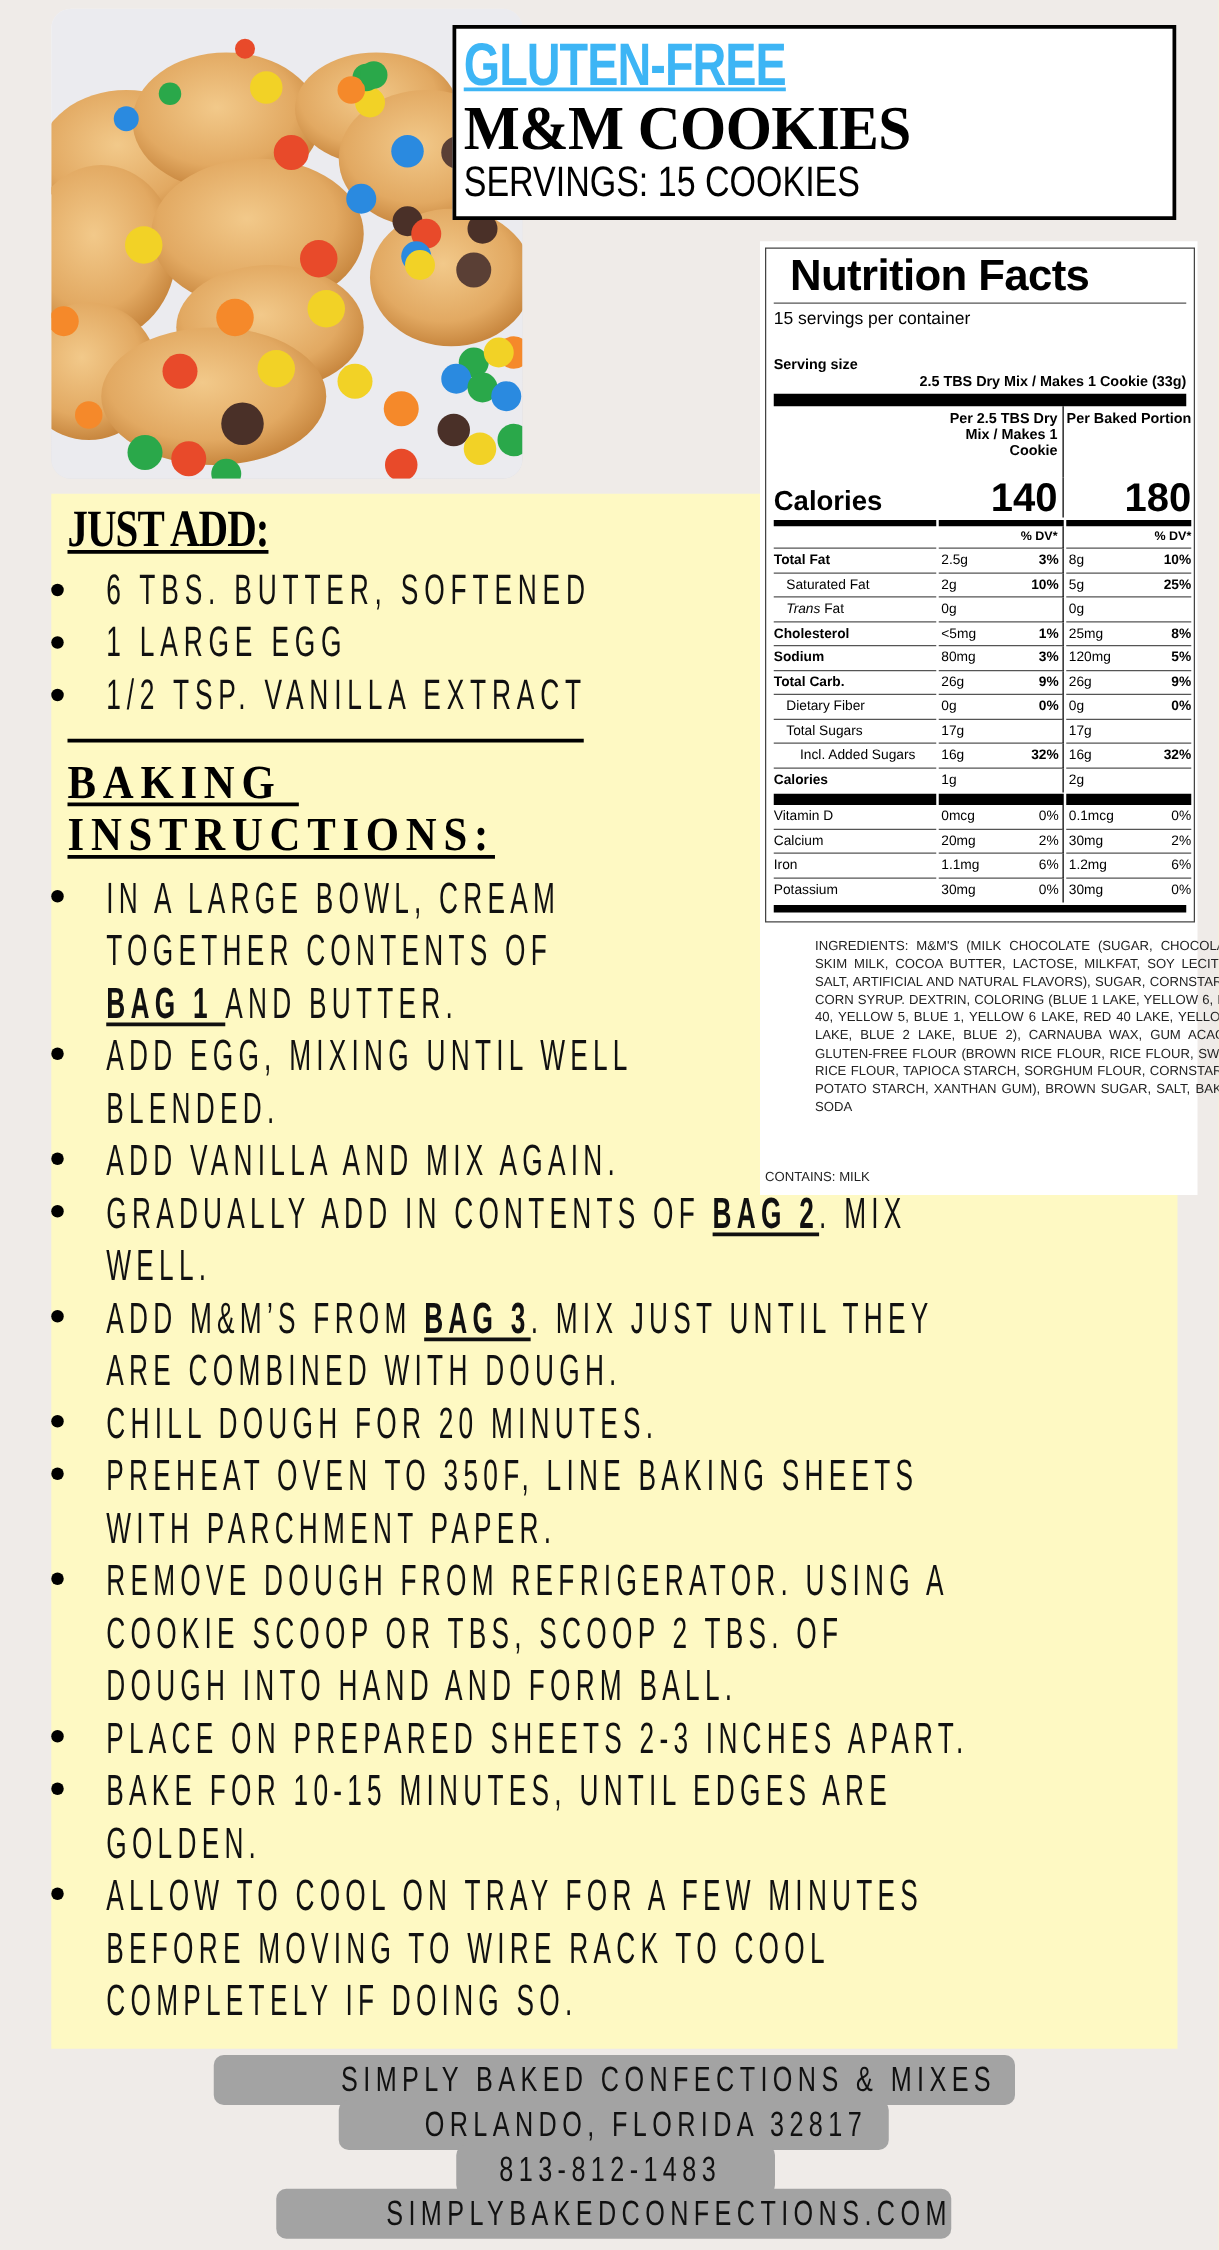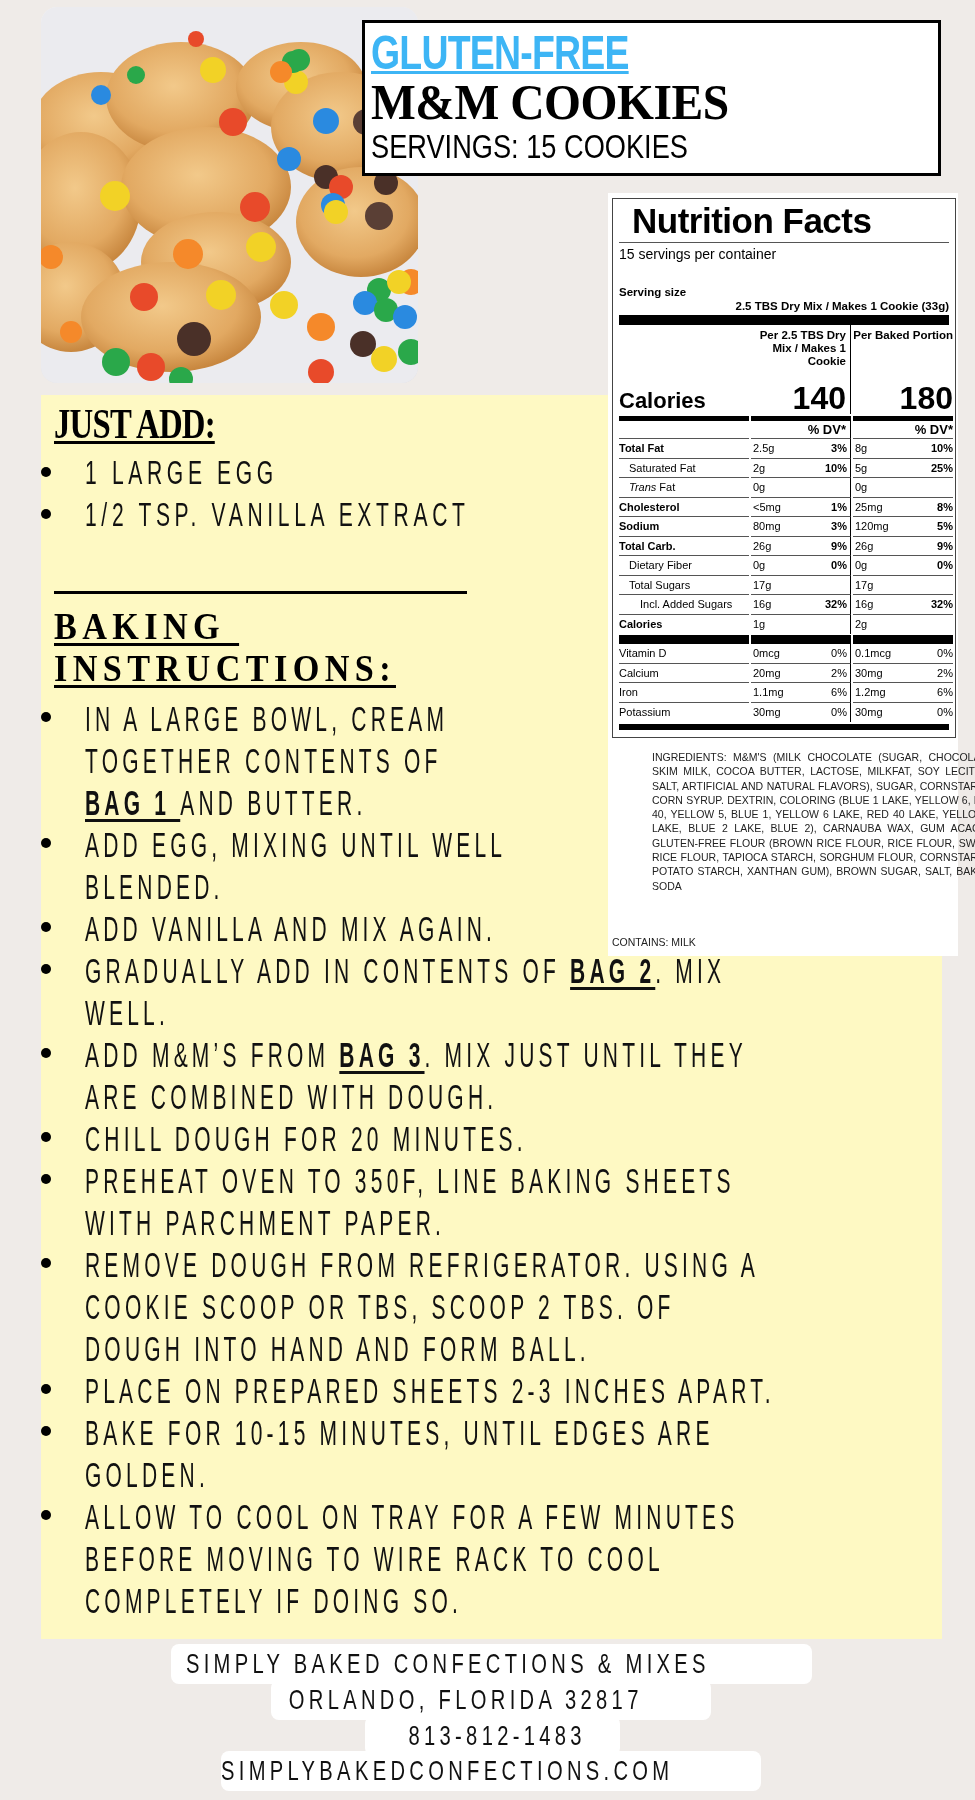--- a/index.html
+++ b/index.html
@@ -121,21 +121,21 @@
   .nf-grid { position: relative; display: grid; grid-template-columns: 130px 100px 100px; column-gap: 2px; }
   .nf-colhead { font-weight: bold; font-size: 11.5px; line-height: 13px; text-align: right; padding-top: 4px; }
   .nf-colhead.c1 { border-right: 1px solid #000; padding-right: 4px; height: 57px; }
   .nf-cal-row { display: grid; grid-template-columns: 130px 100px 100px; column-gap: 2px; align-items: end; }
   .nf-cal-label { font-weight: bold; font-size: 22px; line-height: 26px; }
   .nf-cal-val { font-weight: bold; font-size: 32px; line-height: 32px; text-align: right; }
   .nf-cal-val.c1 { border-right: 1px solid #000; padding-right: 4px; }
   .nf-thickrow { display: grid; grid-template-columns: 130px 100px 100px; column-gap: 2px; }
   .nf-thickrow div { height: 5px; background: #000; margin-top: 2px; }
   .nf-dvhead { display: grid; grid-template-columns: 130px 100px 100px; column-gap: 2px; }
-  .nf-dvhead div { font-weight: bold; font-size: 13px; line-height: 17px; text-align: right; border-bottom: 1px solid #555; }
+  .nf-dvhead div { font-weight: bold; font-size: 10px; line-height: 17px; text-align: right; border-bottom: 1px solid #555; }
   .nf-dvhead div.c1 { border-right: 1px solid #000; padding-right: 4px; }
   .nf-row { display: grid; grid-template-columns: 130px 100px 100px; column-gap: 2px; }
   .nf-row > div { font-size: 11px; line-height: 18.5px; height: 19.5px; border-bottom: 1px solid #555; white-space: nowrap; }
   .nf-row .lab.bold { font-weight: bold; }
   .nf-row .lab.ind1 { padding-left: 10px; }
   .nf-row .lab.ind2 { padding-left: 21px; }
   .nf-row .val { display: flex; justify-content: space-between; padding-left: 2px; }
   .nf-row .val.c1 { border-right: 1px solid #000; padding-right: 3px; }
   .nf-row .val .pct { font-weight: bold; }
   .nf-row.vit .val .pct { font-weight: normal; }
@@ -148,22 +148,22 @@
     position: absolute; left: 4px; top: 557px; width: 344px;
     font-size: 10.5px; line-height: 14.3px; text-align: justify; color: #222; margin-left: 40px;
   }
   .contains {
     position: absolute; left: 4px; top: 742px; font-size: 10.5px; line-height: 14px; color: #222;
   }
 
   
   .footer { position: absolute; left: 0; top: 1644px; width: 975px; }
   .chip {
-    position: absolute; background: #ffffff; border-radius: 8px; height: 40px;
-    display: flex; align-items: center; justify-content: flex-end; overflow: visible;
+    position: absolute; background: #a3a3a3; border-radius: 8px; height: 40px;
+    display: flex; align-items: center; justify-content: flex-start; overflow: visible;
   }
   .chip span {
     font-family: "Liberation Sans", sans-serif; font-size: 28px; color: #111;
     letter-spacing: 6px; white-space: nowrap; display: inline-block;
     transform: scaleX(0.72); transform-origin: center center;
   }
 </style>
 </head>
 <body>
 
@@ -237,20 +237,24 @@
   <span class="title-main">M&amp;M COOKIES</span>
   <span class="title-serv">SERVINGS: 15 COOKIES</span>
 </div>
 
 <div class="panel">
   <div class="section-head just-add">JUST ADD:</div>
 
   <ul class="ing-list">
     <li>
       <span class="bullet"></span>
+      <span class="cond ing-text">6 TBS. BUTTER, SOFTENED</span>
+    </li>
+    <li>
+      <span class="bullet"></span>
       <span class="cond ing-text">1 LARGE EGG</span>
     </li>
     <li>
       <span class="bullet"></span>
       <span class="cond ing-text">1/2 TSP. VANILLA EXTRACT</span>
     </li>
   </ul>
 
   <div class="divider"></div>
 

